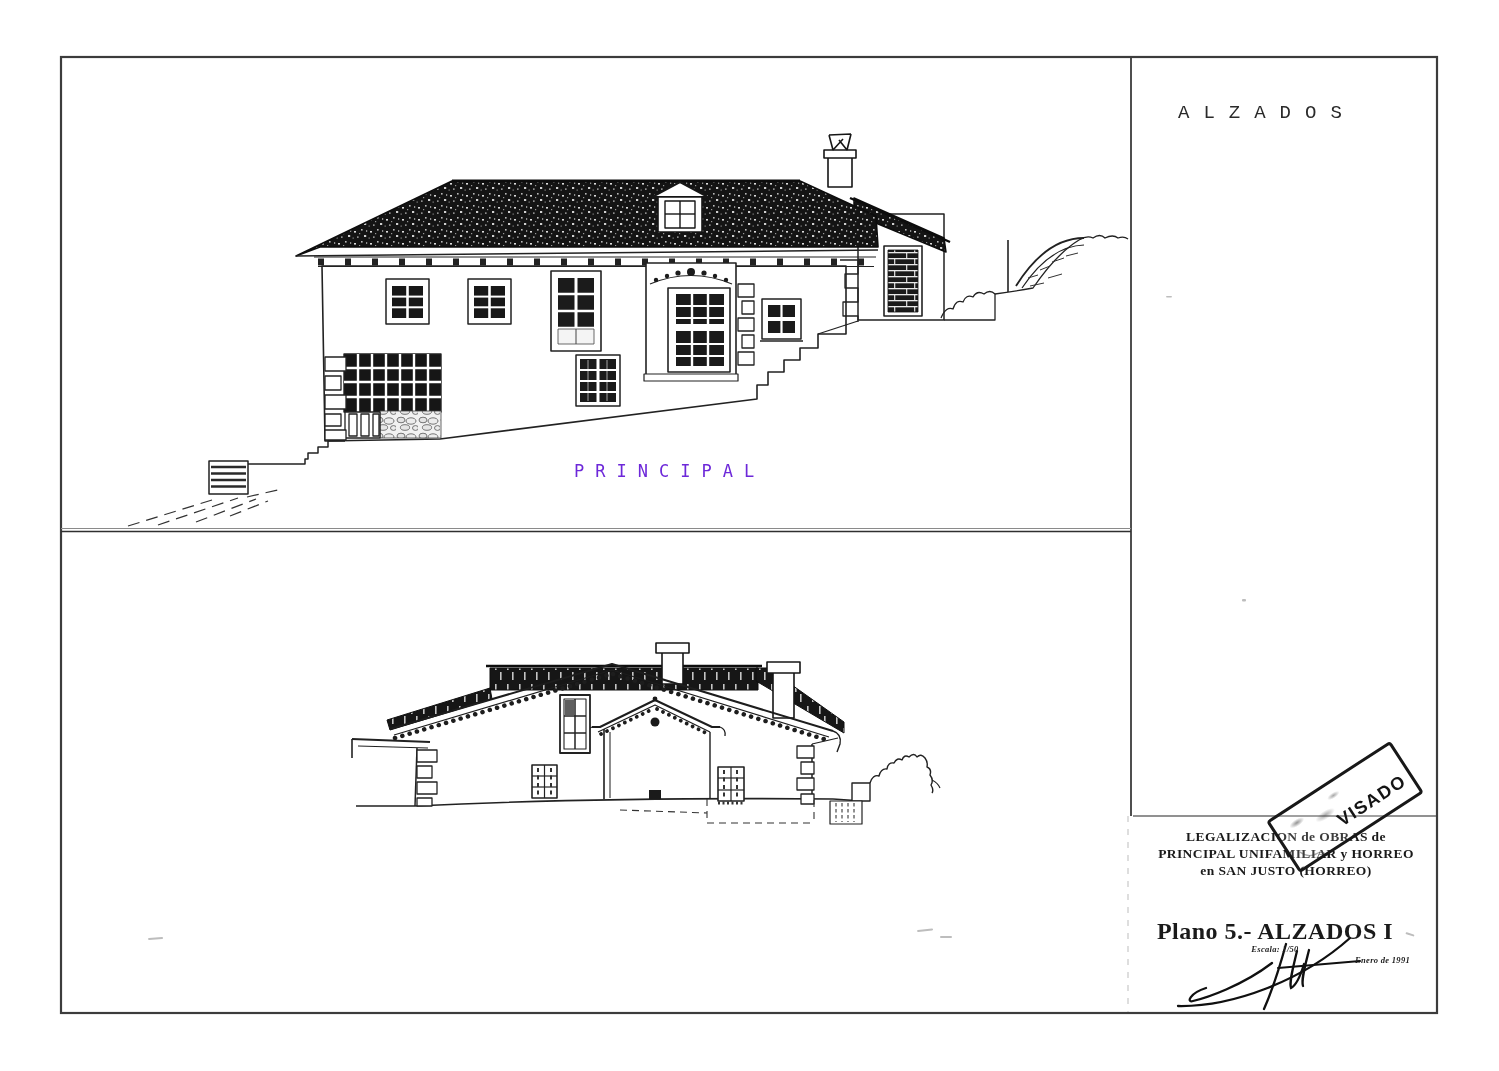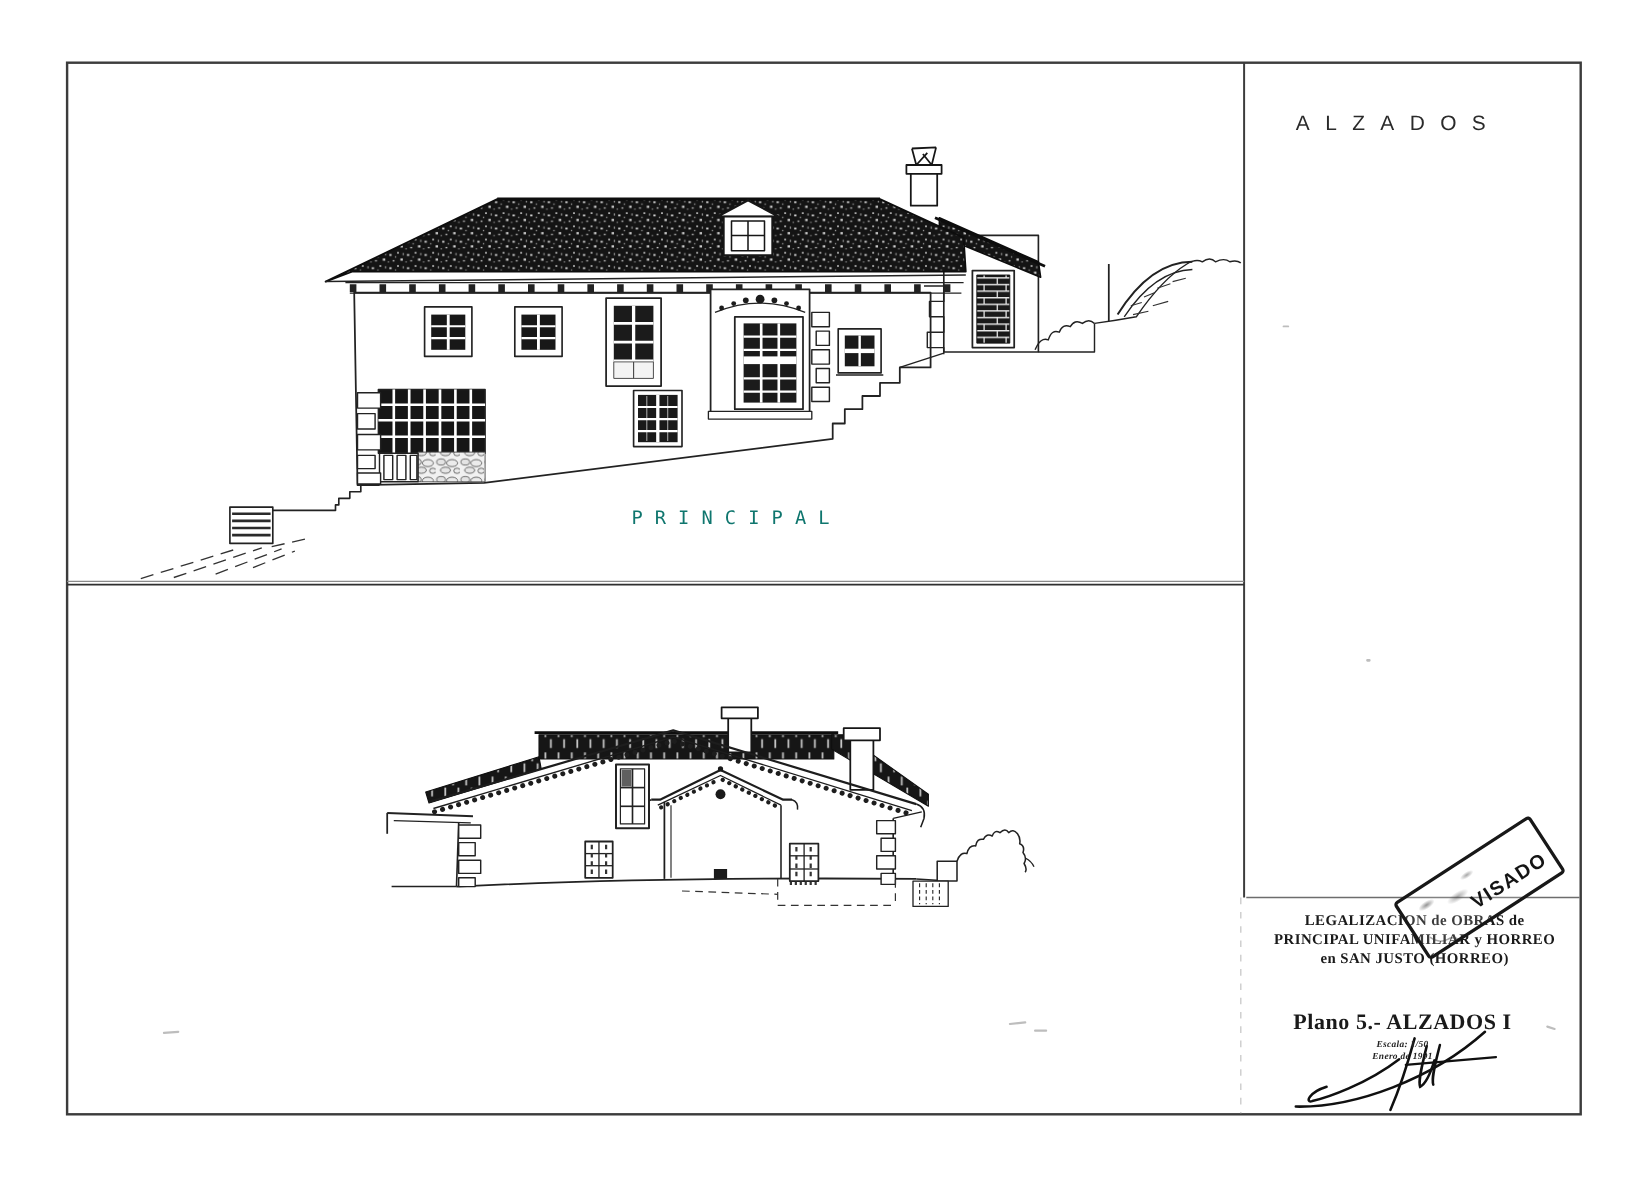--- a/index.html
+++ b/index.html
@@ -1,26 +1,26 @@
 <!DOCTYPE html>
 <html><head>
 <meta charset="utf-8">
 <style>
   html,body{margin:0;padding:0;background:#fff;}
   .page{position:relative;width:1499px;height:1071px;background:#fff;overflow:hidden;
         font-family:"Liberation Sans", sans-serif;color:#1c1c1c;}
   .abs{position:absolute;}
   svg{position:absolute;left:0;top:0;}
-  .lbl-mono{font-family:"DejaVu Sans Mono", monospace;color:#0f766e;}
+  .lbl-mono{font-family:"DejaVu Sans Mono", monospace;color:#6d28d9;}
   .alzados{font-size:19px;font-weight:500;letter-spacing:14px;color:#2a2a2a;
-           font-family:Liberation Sans, sans-serif;}
+           font-family:Liberation Mono, monospace;}
   .elev-label{font-size:17px;letter-spacing:11px;}
   .tb{font-family:"Liberation Serif", serif;font-weight:bold;color:#1a1a1a;text-align:center;}
   .tb-project{left:1138px;top:828px;width:296px;font-size:13.5px;line-height:17px;letter-spacing:.4px;}
-  .tb-sheet{left:1140px;top:918px;width:270px;font-size:20px;letter-spacing:.5px;}
+  .tb-sheet{left:1140px;top:918px;width:270px;font-size:24px;letter-spacing:.5px;}
   .tb-small{left:1140px;width:270px;font-size:8.5px;letter-spacing:.3px;color:#222;font-style:italic;}
   .stamp{left:1271px;top:776px;width:148px;height:62px;border:3px solid #181818;border-radius:4px;
          transform:rotate(-33deg);background:rgba(255,255,255,.15);box-sizing:border-box;}
   .stamp-text{position:absolute;right:6px;bottom:8px;font-size:18px;font-weight:bold;
               letter-spacing:1.5px;color:#141414;font-family:"Liberation Sans",sans-serif;}
   .stamp-smudge{position:absolute;left:8px;top:6px;width:70px;height:30px;
     background:
       radial-gradient(ellipse 12px 5px at 20% 30%, rgba(60,60,60,.55), rgba(60,60,60,0) 70%),
       radial-gradient(ellipse 16px 6px at 60% 60%, rgba(70,70,70,.45), rgba(70,70,70,0) 70%),
       radial-gradient(ellipse 10px 4px at 85% 20%, rgba(80,80,80,.5), rgba(80,80,80,0) 70%);}
@@ -389,20 +389,20 @@
 
 
   <div class="abs tb tb-project">
     <div>LEGALIZACION de OBRAS de</div>
     <div>PRINCIPAL UNIFAMILIAR y HORREO</div>
     <div>en SAN JUSTO (HORREO)</div>
   </div>
 
   <div class="abs tb tb-sheet">Plano 5.- ALZADOS I</div>
   <div class="abs tb tb-small" style="top:944px;">Escala: 1/50</div>
-  <div class="abs tb tb-small" style="top:955px;">Enero de 1991</div>
+  <div class="abs tb tb-small" style="top:955px;text-align:right;">Enero de 1991</div>
 
   <div class="abs stamp">
     <div class="stamp-smudge"></div>
     <div class="stamp-text">VISADO</div>
   </div>
 
 </div>
 
 </body></html>

